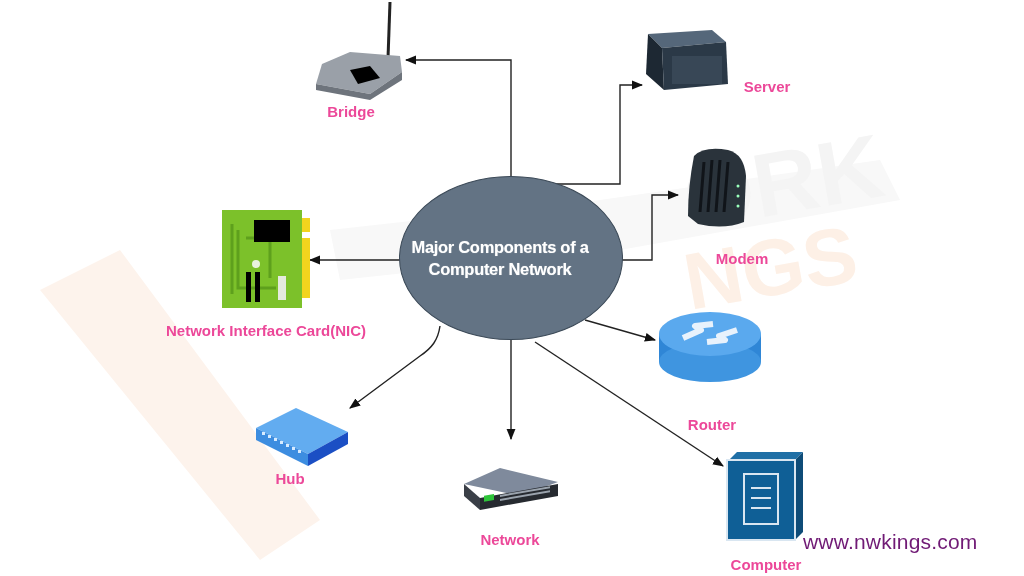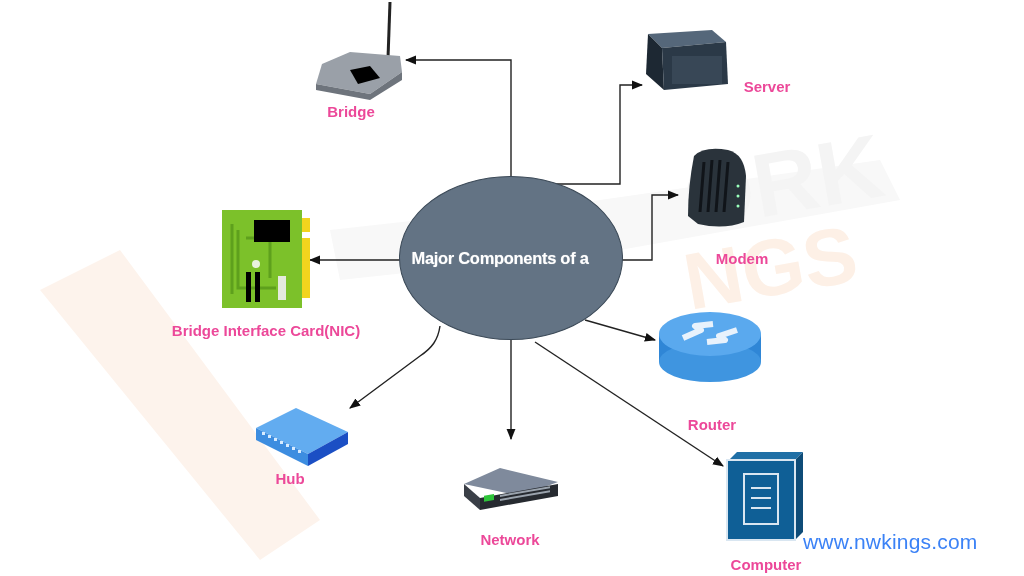--- a/index.html
+++ b/index.html
@@ -22,21 +22,21 @@
     text-shadow: 0 0 1px rgba(255,255,255,0.5);
   }
   .hub-node span { display: block; width: 240px; margin-left: -10px; }
   .label {
     position: absolute; font-weight: bold; font-size: 15px; color: #ec4899;
     white-space: nowrap; transform: translateX(-50%);
   }
   .icon { position: absolute; }
   .brand {
     position: absolute; left: 803px; top: 530px;
-    font-size: 21px; color: #3b82f6; letter-spacing: 0.2px;
+    font-size: 21px; color: #701a75; letter-spacing: 0.2px;
   }
 </style>
 </head>
 <body>
 
 <svg class="watermark" viewBox="0 0 1024 576">
   <path d="M40 290 L120 250 L320 520 L260 560 Z" fill="#fdf3ec"></path>
   <path d="M330 230 L600 200 L880 160 L900 200 L620 250 L340 280 Z" fill="#f8f8f8"></path>
   <text x="690" y="230" font-family="Liberation Sans, sans-serif" font-weight="bold" font-size="90" fill="#f4f4f4" transform="rotate(-10 690 230)">ORK</text>
   <text x="690" y="310" font-family="Liberation Sans, sans-serif" font-weight="bold" font-size="80" fill="#fdf0e6" transform="rotate(-10 690 310)">NGS</text>
@@ -56,20 +56,21 @@
     <path d="M585 320 L655 340" marker-end="url(#arrow)"></path>
     <path d="M440 326 C438 340 432 348 420 356 L350 408" marker-end="url(#arrow)"></path>
     <path d="M511 338 L511 439" marker-end="url(#arrow)"></path>
     <path d="M535 342 L723 466" marker-end="url(#arrow)"></path>
   </g>
 </svg>
 
 <div class="hub-node">
   <span>
     <span>Major Components of a</span>
+    <span>Computer Network</span>
   </span>
 </div>
 
 <svg class="icon" style="left:310px;top:0px" width="95" height="100" viewBox="0 0 95 100">
   <line x1="80" y1="2" x2="78" y2="58" stroke="#222" stroke-width="3"></line>
   <path d="M12 64 L40 52 L90 56 L92 72 L60 94 L6 84 Z" fill="#9aa0a8"></path>
   <path d="M6 84 L60 94 L92 72 L92 80 L60 100 L6 90 Z" fill="#6e747c"></path>
   <path d="M40 70 L60 66 L70 78 L48 84 Z" fill="#000"></path>
 </svg>
 <div class="label" style="left:351px;top:103px">Bridge</div>
@@ -95,21 +96,21 @@
   <rect x="80" y="10" width="10" height="14" fill="#f2d41e"></rect>
   <rect x="80" y="30" width="10" height="60" fill="#f2d41e"></rect>
   <rect x="2" y="2" width="80" height="98" fill="#7cc12a"></rect>
   <path d="M12 16 L12 86 M18 22 L18 80 L56 80 M26 30 L50 30 L50 70" stroke="#5ea01d" stroke-width="3" fill="none"></path>
   <rect x="34" y="12" width="36" height="22" fill="#000"></rect>
   <circle cx="36" cy="56" r="4" fill="#e9f2de"></circle>
   <rect x="26" y="64" width="5" height="30" fill="#000"></rect>
   <rect x="35" y="64" width="5" height="30" fill="#000"></rect>
   <rect x="58" y="68" width="8" height="24" fill="#e4eade"></rect>
 </svg>
-<div class="label" style="left:266px;top:322px">Bridge Interface Card(NIC)</div>
+<div class="label" style="left:266px;top:322px">Network Interface Card(NIC)</div>
 
 <svg class="icon" style="left:655px;top:310px" width="110" height="74" viewBox="0 0 110 74">
   <rect x="4" y="24" width="102" height="28" fill="#2f86d6"></rect>
   <ellipse cx="55" cy="52" rx="51" ry="20" fill="#3f95e0"></ellipse>
   <ellipse cx="55" cy="24" rx="51" ry="22" fill="#5aa9ee"></ellipse>
   <path d="M28 28 L46 20 L40 16 L58 14 M82 20 L64 26 L70 30 L52 32" stroke="#e8f2fc" stroke-width="6" fill="none" stroke-linejoin="round"></path>
 </svg>
 <div class="label" style="left:712px;top:416px">Router</div>
 
 <svg class="icon" style="left:252px;top:402px" width="100" height="66" viewBox="0 0 100 66">

